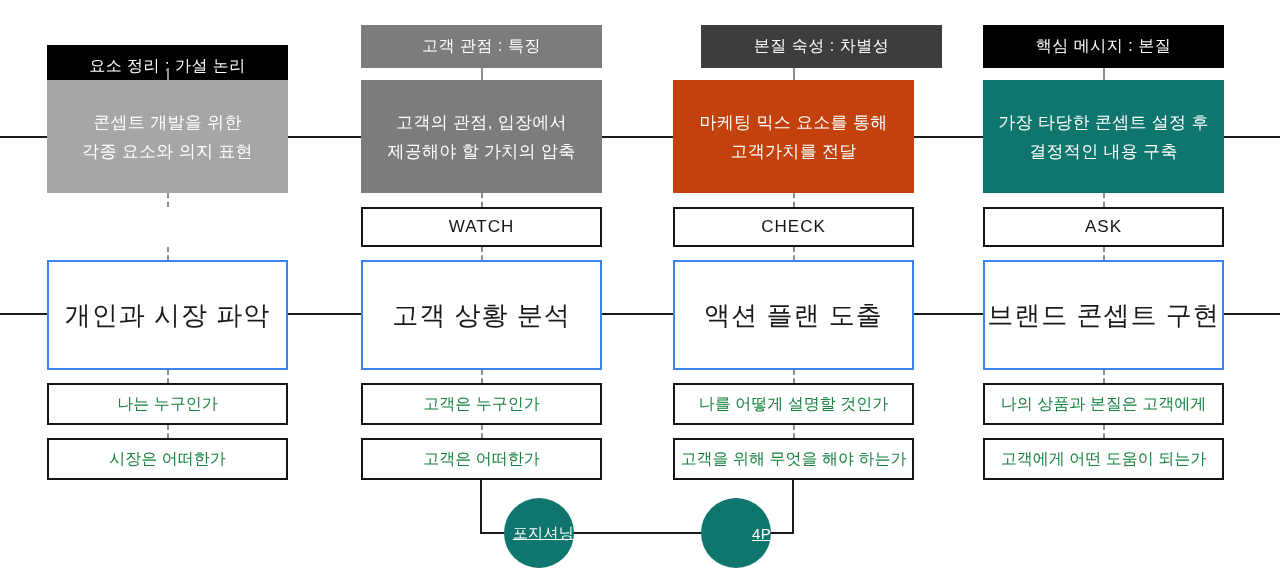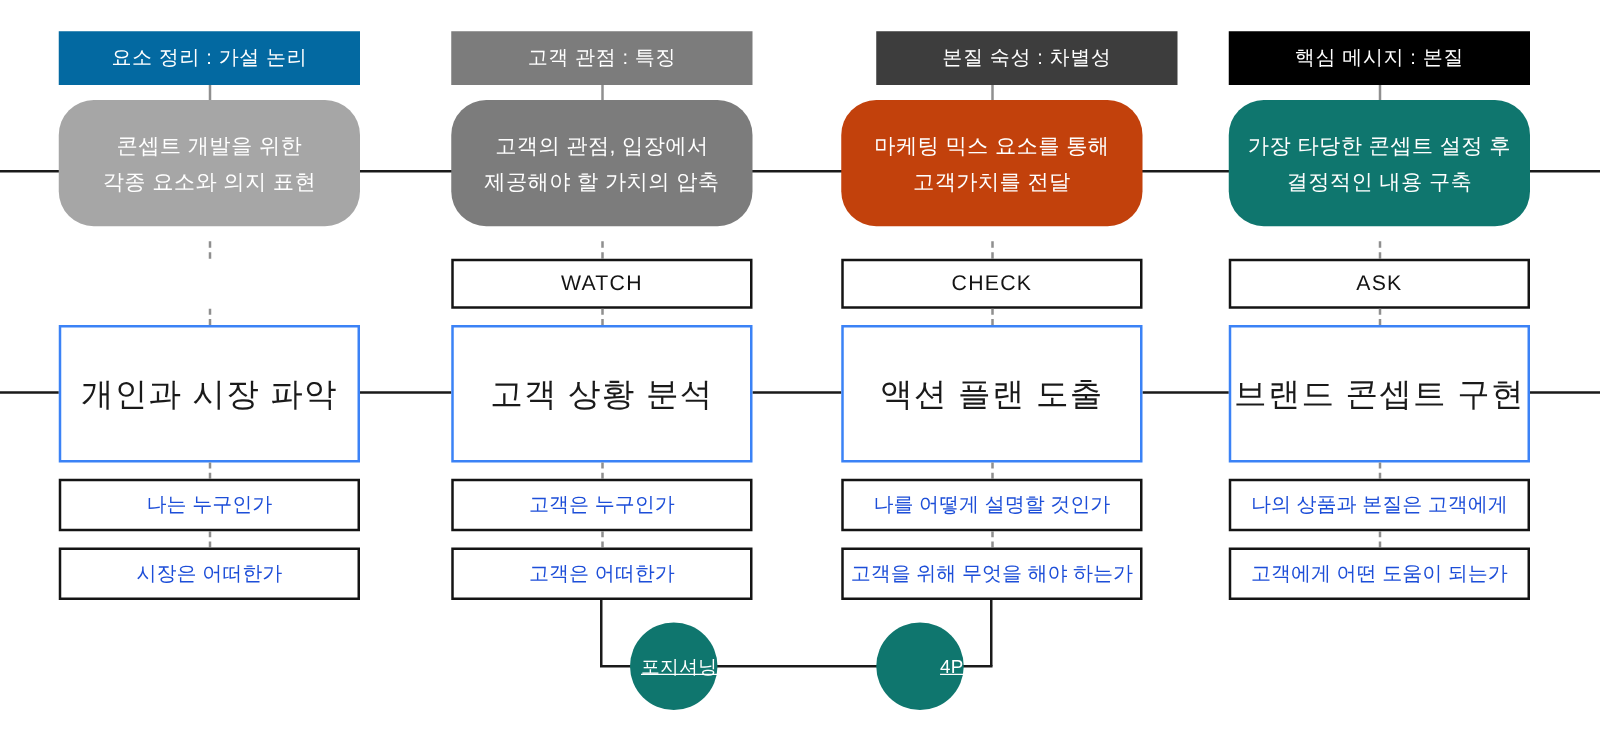--- a/index.html
+++ b/index.html
@@ -16,26 +16,26 @@
     border-top:2px solid #1a1a1a;z-index:0;
   }
   
   .col{position:absolute;top:25px;width:241px;height:455px;z-index:1;}
   .col .box{
     position:absolute;left:0;width:100%;
     display:flex;flex-direction:column;align-items:center;justify-content:center;
     box-sizing:border-box;text-align:center;
   }
   .box.header{top:0;height:43px;color:#ffffff;font-size:16px;letter-spacing:.5px;}
-  .box.desc{top:55px;height:101px;color:#ffffff;font-size:17px;line-height:29px;letter-spacing:.3px;border-radius:28px;}
+  .box.desc{top:55px;height:113px;color:#ffffff;font-size:17px;line-height:29px;letter-spacing:.3px;}
   .box.stage{top:182px;height:40px;background:#fff;border:2px solid #141414;color:#141414;font-size:17px;letter-spacing:1px;}
   .box.main{top:235px;height:110px;background:#fff;border:2px solid #3b82f6;color:#1a1a1a;font-size:26px;letter-spacing:1px;}
   .box.q1{top:358px;height:42px;}
   .box.q2{top:413px;height:42px;}
-  .box.q{background:#fff;border:2px solid #141414;color:#1d4ed8;font-size:16px;}
+  .box.q{background:#fff;border:2px solid #141414;color:#15803d;font-size:16px;}
   
   .vdash{
     position:absolute;left:calc(50% - 1px);width:0;
     border-left:2px dashed #8f8f8f;z-index:0;
   }
   .vd1{top:43px;height:12px;}
   .vd2{top:168px;height:14px;}
   .vd3{top:222px;height:13px;}
   .vd4{top:345px;height:13px;}
   .vd5{top:400px;height:13px;}
@@ -61,21 +61,21 @@
 <div class="canvas">
 
   <div class="hline" style="top:136px"></div>
   <div class="hline" style="top:313px"></div>
 
   <div class="vsolid" style="left:480px;top:480px;height:53px"></div>
   <div class="vsolid" style="left:792px;top:480px;height:53px"></div>
   <div class="bottom-h" style="left:480px;top:532px;width:314px"></div>
 
   <div class="col col0">
-    <div class="box header fill" style="background: #0369a1;">
+    <div class="box header fill" style="background: #000000; margin-top: 20px;">
         <span>요소 정리 : 가설 논리</span>
       </div>
     <div class="vdash vd1"></div>
     <div class="box desc fill" style="background: rgb(166, 166, 166);">
       <span>콘셉트 개발을 위한</span>
       <span>각종 요소와 의지 표현</span>
     </div>
     <div class="vdash vd2"></div>
     <div class="vdash vd3"></div>
     <div class="box main">

